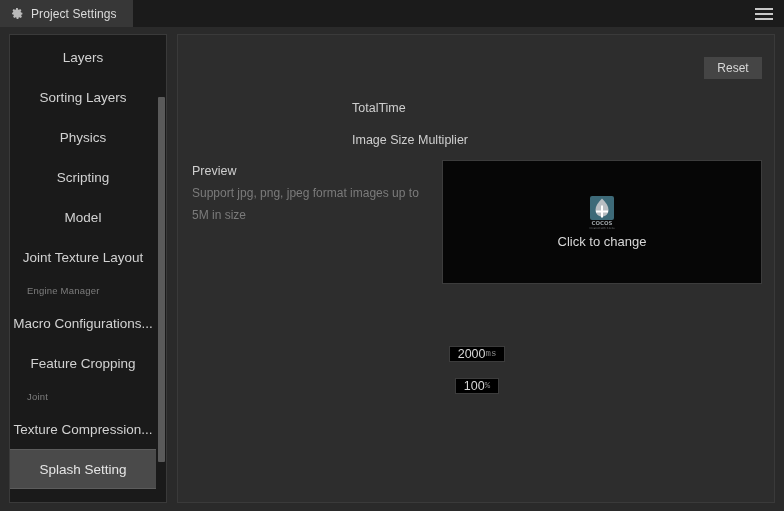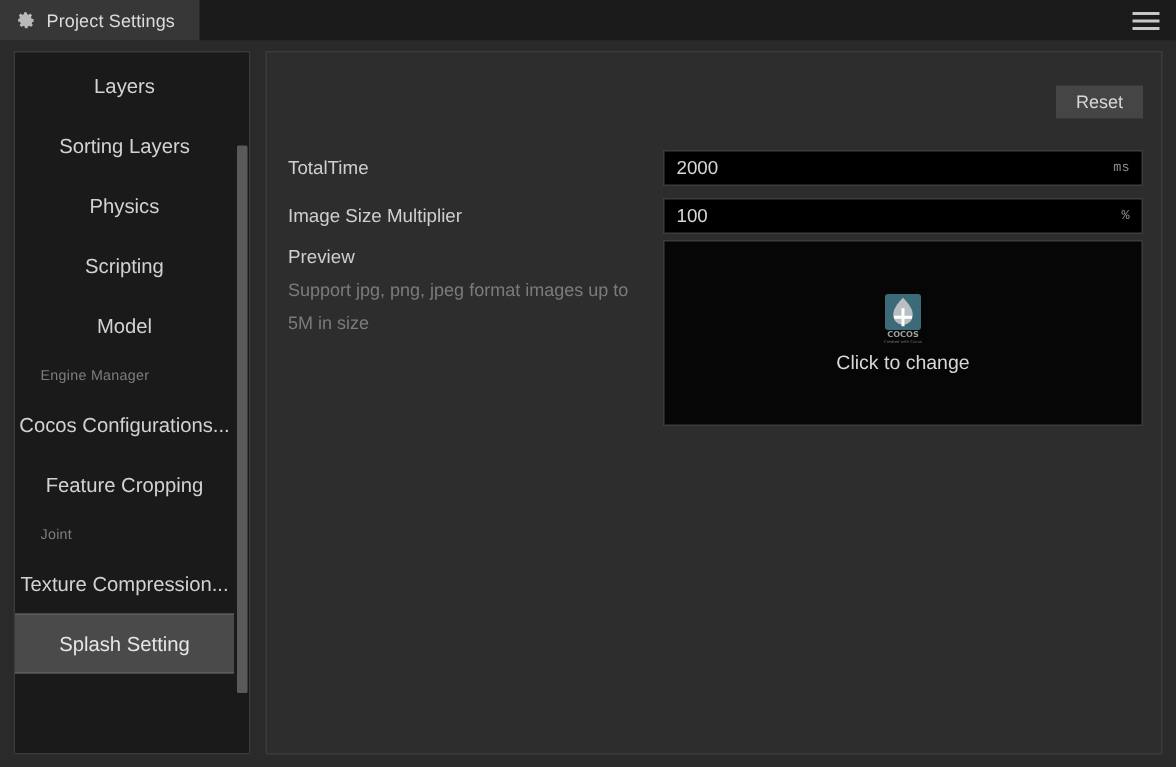--- a/index.html
+++ b/index.html
@@ -179,23 +179,24 @@
   }
 
   .form {
     position: absolute;
     left: 14px;
     top: 61px;
     right: 12px;
   }
   .form-row {
     display: flex;
-    align-items: flex-end;
+    align-items: center;
     height: 28px;
     margin-bottom: 4px;
+    flex-direction: column;
   }
   .form-label {
     width: 250px;
     flex: 0 0 250px;
     font-size: 12.5px;
     color: #cfcfcf;
     line-height: 24px;
     padding-left: 0px;
     box-sizing: border-box;
   }
@@ -291,22 +292,23 @@
 
   <div class="workspace">
 
     <div class="sidebar">
       <div class="sidebar-inner" id="sidebar-list">
           <div class="nav-item">Layers</div>
           <div class="nav-item">Sorting Layers</div>
           <div class="nav-item">Physics</div>
           <div class="nav-item">Scripting</div>
           <div class="nav-item">Model</div>
+          <div class="nav-item">Joint Texture Layout</div>
           <div class="nav-group">Engine Manager</div>
-          <div class="nav-item">Cocos Configurations...</div>
+          <div class="nav-item">Macro Configurations...</div>
           <div class="nav-item">Feature Cropping</div>
           <div class="nav-group">Joint</div>
           <div class="nav-item">Texture Compression...</div>
           <div class="nav-item selected">Splash Setting</div>
         </div>
       <div class="scrollbar-track">
         <div class="scrollbar-thumb"></div>
       </div>
     </div>
 

